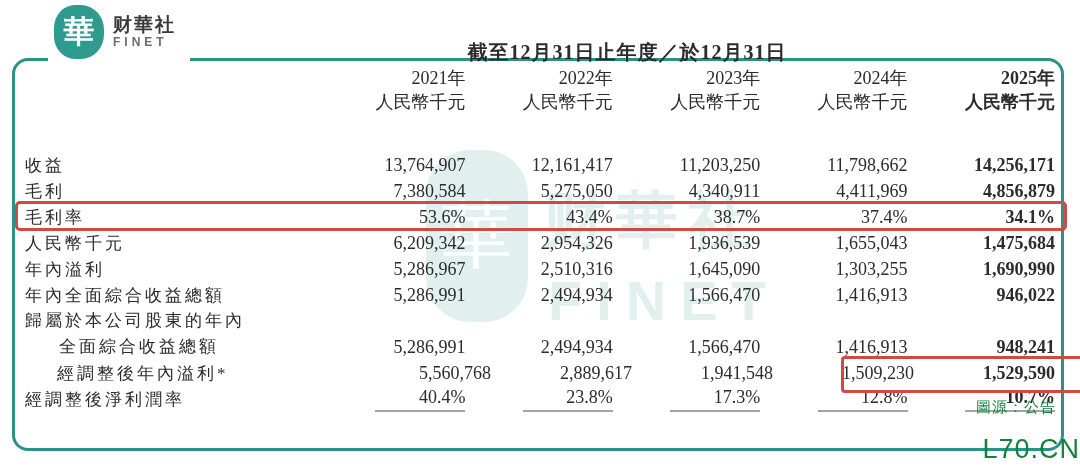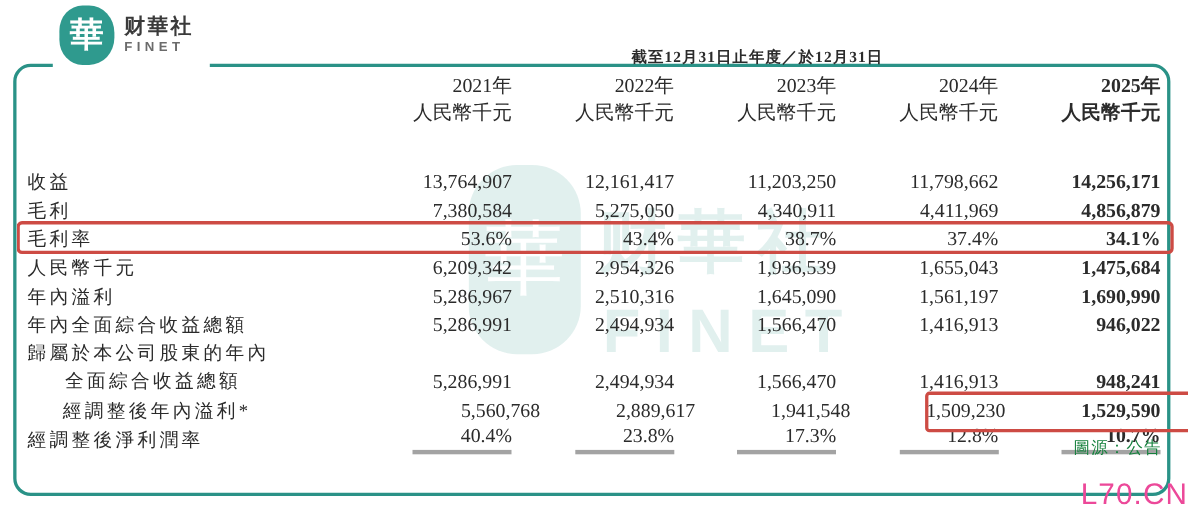--- a/index.html
+++ b/index.html
@@ -30,21 +30,21 @@
   .wm-badge{
     position:absolute;left:0;top:0;width:102px;height:172px;background:#2a9287;
     border-radius:44px;color:#ffffff;font-size:74px;display:flex;align-items:center;justify-content:center;
   }
   .wm-cn{position:absolute;left:118px;top:28px;font-size:62px;font-weight:bold;color:#2a9287;letter-spacing:10px;white-space:nowrap;}
   .wm-en{position:absolute;left:122px;top:118px;font-size:56px;font-weight:bold;color:#2a9287;letter-spacing:14px;font-family:"Liberation Sans",sans-serif;}
   
   .table-wrap{position:absolute;left:25px;top:38px;width:1032px;z-index:1;}
   .trow{display:grid;grid-template-columns:295px repeat(5,1fr);height:26px;align-items:center;}
   .title-row{height:28px;}
-  .title-cell{grid-column:3/6;text-align:center;font-weight:bold;font-size:14px;letter-spacing:1px;white-space:nowrap;}
+  .title-cell{grid-column:3/6;text-align:left;font-weight:bold;font-size:20px;letter-spacing:1px;white-space:nowrap;}
   .hdr-row{height:24px;}
   .spacer{height:38px;}
   .tlabel{font-size:17px;letter-spacing:3px;white-space:nowrap;}
   .tcell{text-align:right;font-size:18px;padding-right:2px;white-space:nowrap;}
   .bold{font-weight:bold;}
   .two-line{height:52px;align-items:end;}
   .two-line .tlabel{line-height:26px;}
   .two-line .tcell{padding-bottom:2px;}
   .indent{padding-left:34px;}
   .rel{position:relative;margin-left:32px;}
@@ -53,24 +53,24 @@
   .hl-row::after{
     content:"";position:absolute;left:-10px;right:-10px;top:-3px;bottom:-1px;
     border:3px solid #cd4b44;border-radius:5px;pointer-events:none;
   }
   
   .red-box2{
     position:absolute;left:784px;width:252px;top:-4px;height:31px;
     border:3px solid #cd4b44;border-radius:4px;pointer-events:none;
   }
   
-  .uline{display:inline-block;width:90px;text-align:right;border-bottom:4px solid #a3a3a3;padding-bottom:2px;}
+  .uline{display:inline-block;width:90px;text-align:right;border-bottom:2px solid #a3a3a3;padding-bottom:2px;}
   .source-note{position:absolute;right:24px;top:398px;font-size:15px;color:#15803d;letter-spacing:1px;z-index:2;}
   .corner-mark{
-    position:absolute;right:0px;top:434px;font-size:27px;color:#ec4899;z-index:4;
+    position:absolute;right:0px;top:434px;font-size:27px;color:#15803d;z-index:4;
     font-family:"Liberation Sans",sans-serif;letter-spacing:1px;
   }
 </style>
 </head>
 <body>
 
 <div class="frame"></div>
 
 <div class="logo-block">
   <div class="logo-badge">華</div>
@@ -138,21 +138,21 @@
         <div class="tcell">2,954,326</div>
         <div class="tcell">1,936,539</div>
         <div class="tcell">1,655,043</div>
         <div class="tcell bold">1,475,684</div>
       </div>
       <div class="trow">
         <div class="tlabel">年內溢利</div>
         <div class="tcell">5,286,967</div>
         <div class="tcell">2,510,316</div>
         <div class="tcell">1,645,090</div>
-        <div class="tcell">1,561,197</div>
+        <div class="tcell">1,303,255</div>
         <div class="tcell bold">1,690,990</div>
       </div>
       <div class="trow">
         <div class="tlabel">年內全面綜合收益總額</div>
         <div class="tcell">5,286,991</div>
         <div class="tcell">2,494,934</div>
         <div class="tcell">1,566,470</div>
         <div class="tcell">1,416,913</div>
         <div class="tcell bold">946,022</div>
       </div>

